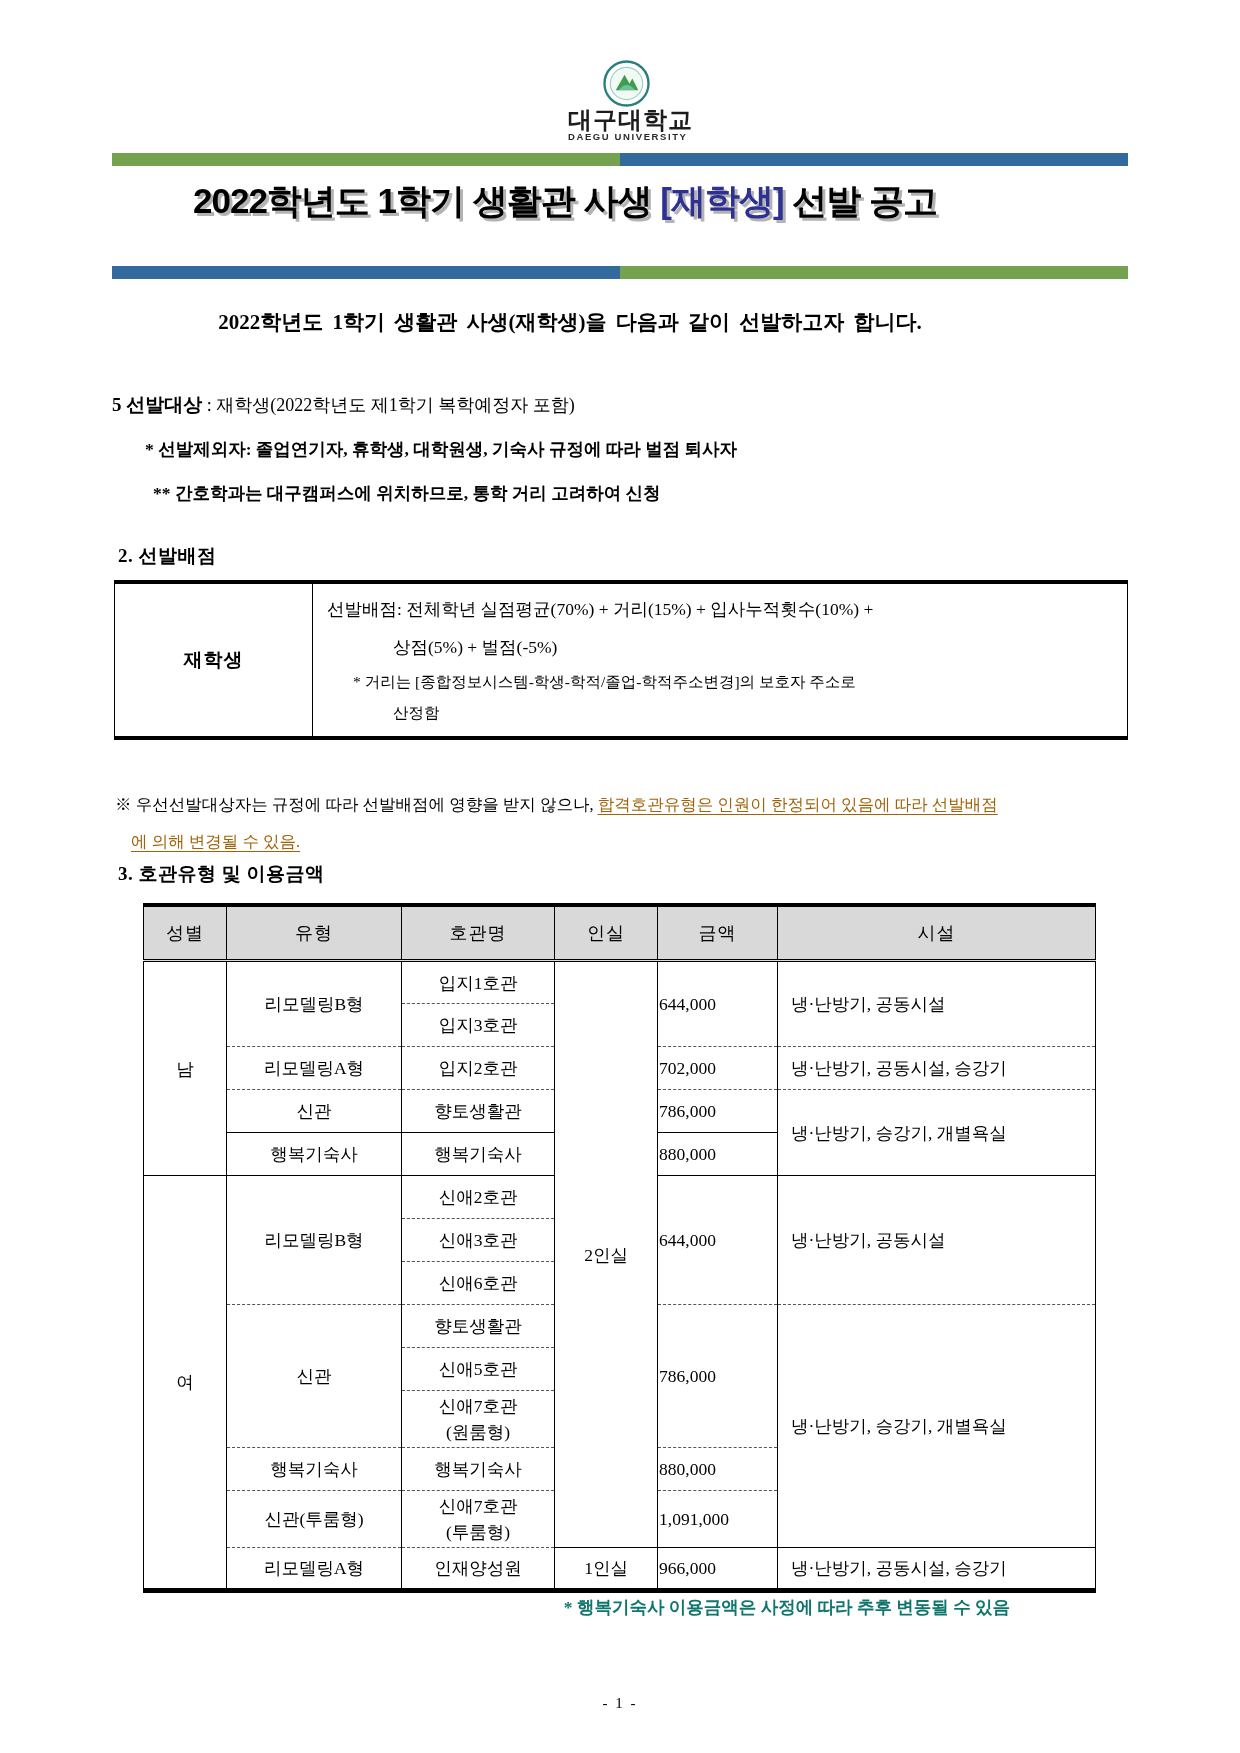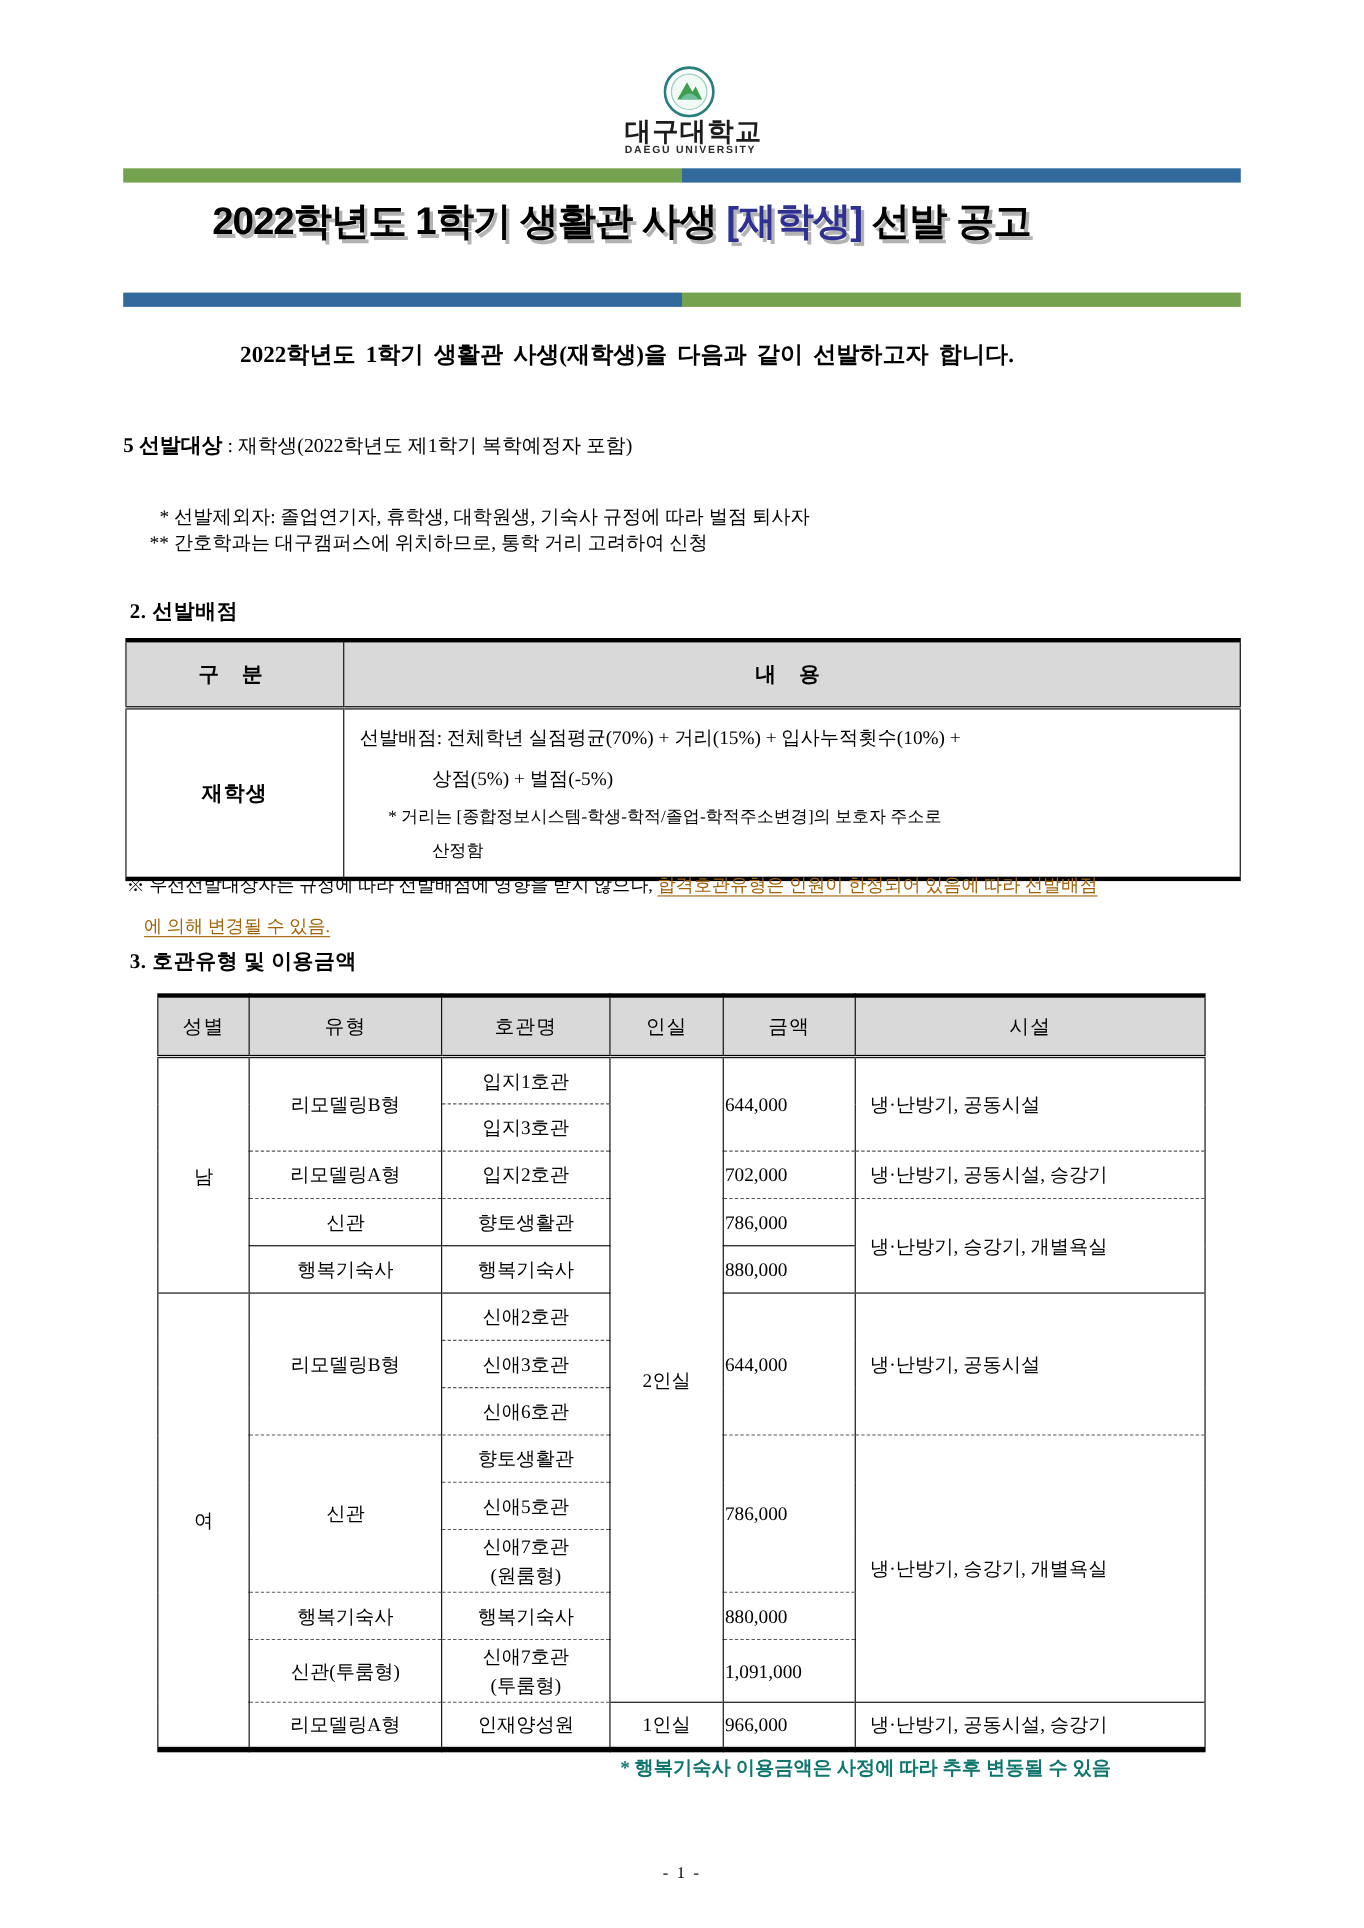--- a/index.html
+++ b/index.html
@@ -43,22 +43,22 @@
   .intro {
     top: 308px; left: 112px; width: 1016px;
     text-align: center; transform: translateX(-50px);
     font-size: 21px; font-weight: bold; word-spacing: 4px;
     white-space: nowrap;
   }
 
   
   .s1-l1 { top: 392px; left: 112px; font-size: 18px; }
   .s1-head { font-weight: bold; font-size: 19px; }
-  .s1-l2 { top: 457px; left: 145px; font-size: 17.5px; }
-  .s1-l3 { top: 481px; left: 136px; font-size: 17.5px; }
+  .s1-l2 { top: 437px; left: 145px; font-size: 17.5px; font-weight: bold; }
+  .s1-l3 { top: 481px; left: 153px; font-size: 17.5px; font-weight: bold; }
 
   
   .sec-head { font-weight: bold; font-size: 19px; letter-spacing: 0.5px; }
   .s2-head { top: 543px; left: 118px; }
   .s3-head { top: 861px; left: 118px; }
 
   
   .t2 { top: 580px; left: 114px; width: 1014px; border-collapse: collapse; table-layout: fixed; }
   .t2, .t2 th, .t2 td { border: 1px solid #000; }
   .t2 { border-top: 4px solid #000; border-bottom: 4px solid #000; }
@@ -148,24 +148,20 @@
   <div class="abs s1-l3">** 간호학과는 대구캠퍼스에 위치하므로, 통학 거리 고려하여 신청</div>
 
   <div class="abs sec-head s2-head">2. 선발배점</div>
 
   <table class="abs t2">
     <colgroup>
         <col style="width:198px">
         <col>
       </colgroup>
     <tbody>
-        <tr>
-      <th>구 분</th>
-      <th>내 용</th>
-    </tr>
     <tr>
       <td class="t2-label">재학생</td>
       <td class="t2-content">
         <div class="t2c-line t2c-1">선발배점: 전체학년 실점평균(70%) + 거리(15%) + 입사누적횟수(10%) +</div>
         <div class="t2c-line t2c-2">상점(5%) + 벌점(-5%)</div>
         <div class="t2c-line t2c-sm t2c-3">* 거리는 [종합정보시스템-학생-학적/졸업-학적주소변경]의 보호자 주소로</div>
         <div class="t2c-line t2c-sm t2c-4">산정함</div>
       </td>
     </tr>
   </tbody>

